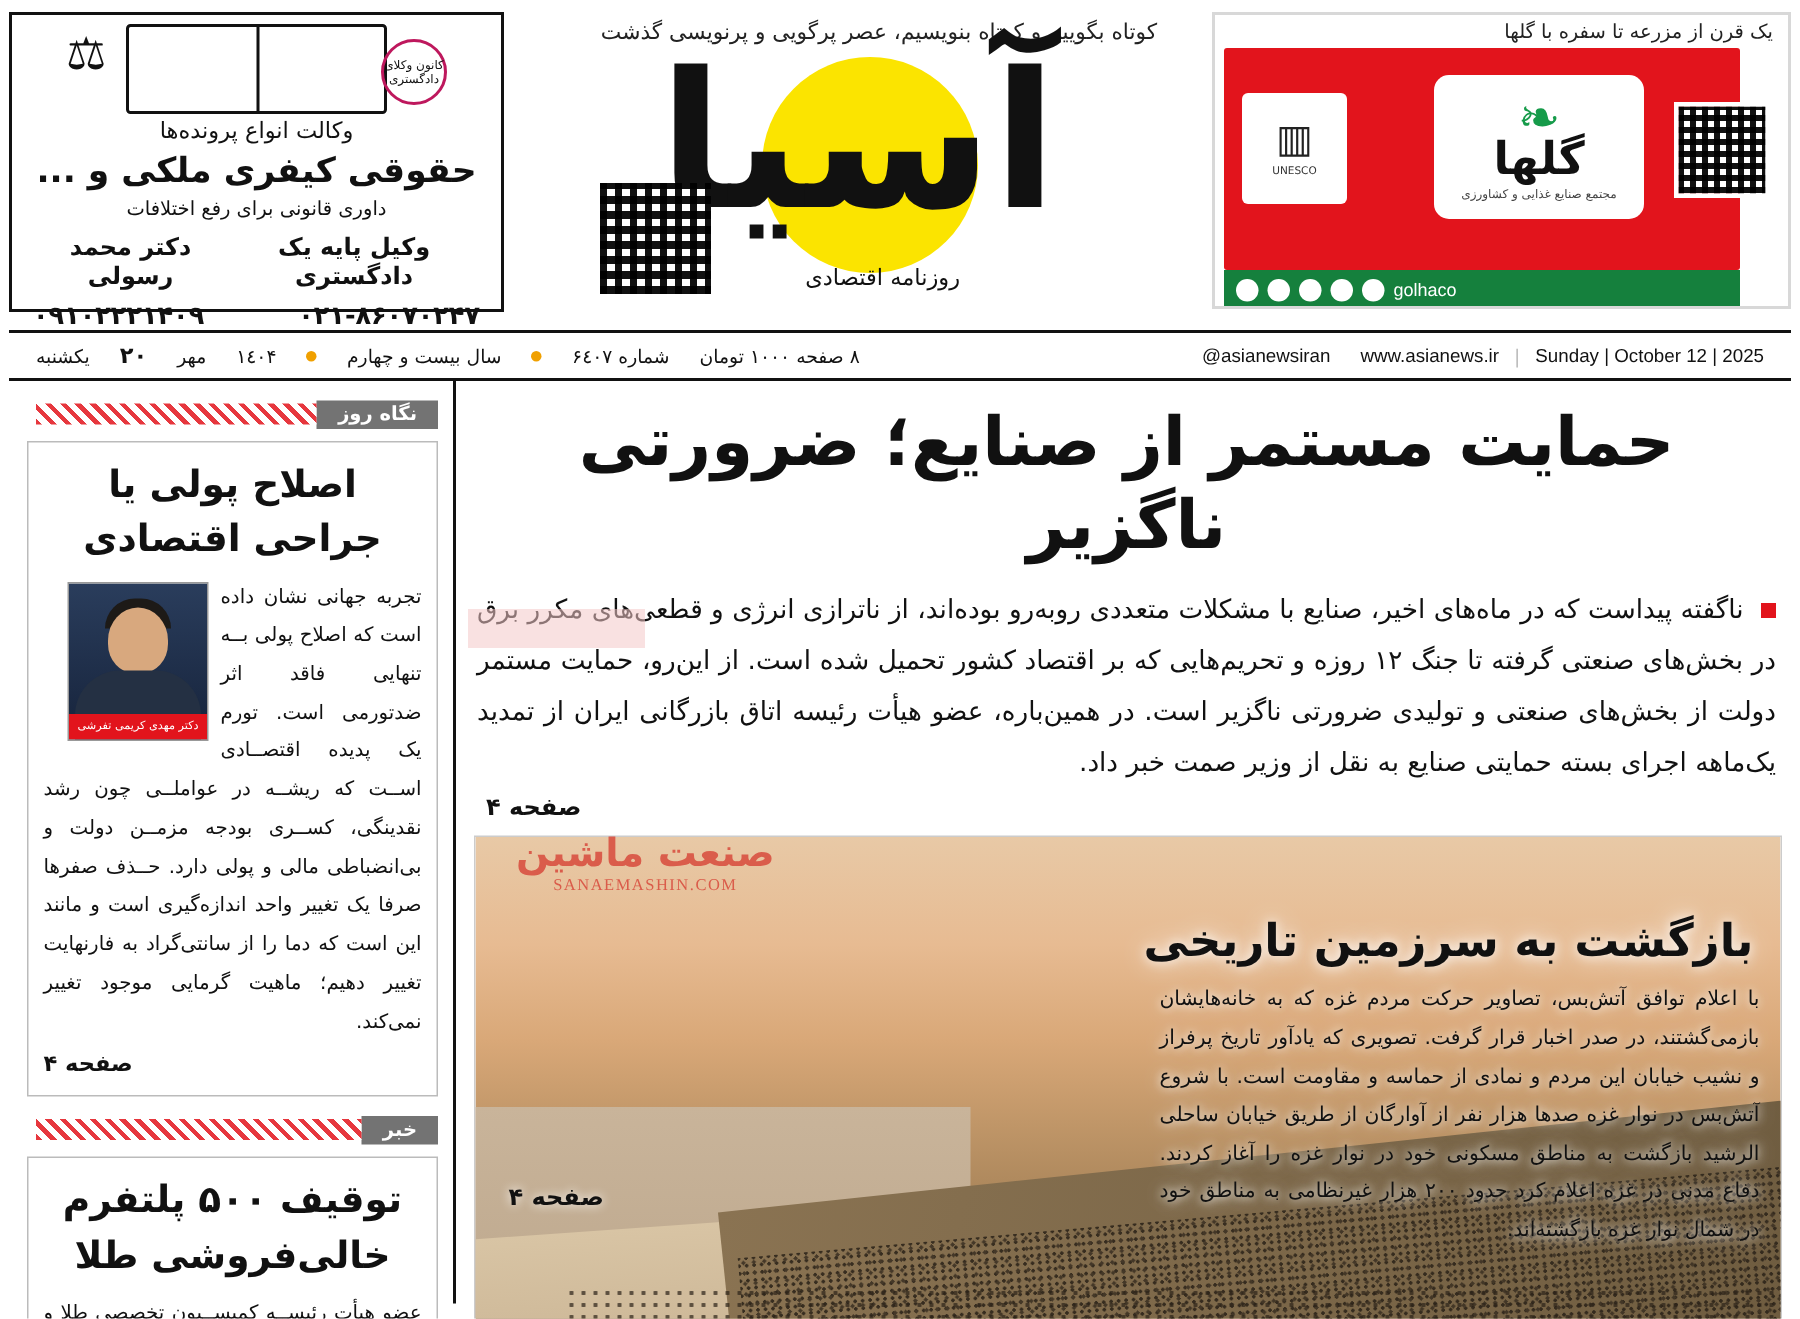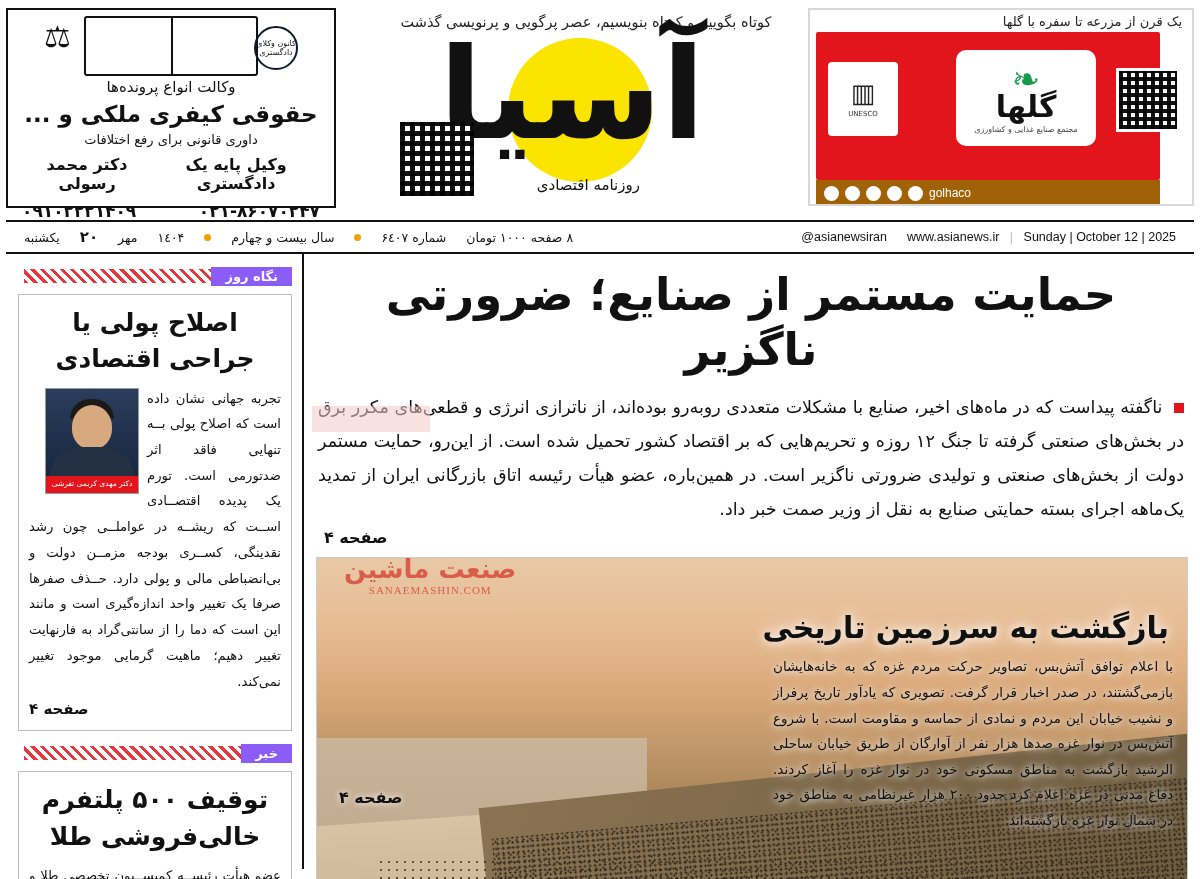--- a/index.html
+++ b/index.html
@@ -51,21 +51,21 @@
     position: absolute;
     left: 6px; top: 22px;
     width: 344px; height: 148px;
     background: #e2141c;
     border-radius: 2px;
   }
   .golha-band {
     position: absolute;
     left: 6px; top: 170px;
     width: 344px; height: 26px;
-    background: #a16207;
+    background: #15803d;
     display: flex;
     align-items: center;
     justify-content: flex-start;
     padding: 0 8px;
     box-sizing: border-box;
     gap: 6px;
     flex-direction: row-reverse;
   }
   .golha-band .soc {
     width: 15px; height: 15px;
@@ -228,21 +228,21 @@
   .ad-right .book .scale {
     position: absolute;
     left: 26px; top: 6px;
     font-size: 30px;
     line-height: 1;
   }
   .ad-right .book .seal {
     position: absolute;
     right: 26px; top: 10px;
     width: 40px; height: 40px;
-    border: 2px solid #0f172a;
+    border: 2px solid #be185d;
     border-radius: 50%;
     font-size: 8px;
     display: flex;
     align-items: center;
     justify-content: center;
   }
   .ad-right .l1 { font-size: 15px; margin-top: 2px; }
   .ad-right .l2 { font-size: 23px; font-weight: bold; margin-top: 5px; }
   .ad-right .l3 { font-size: 13px; margin-top: 5px; }
   .ad-right .row2 {
@@ -434,21 +434,21 @@
 
   
   .sec-head {
     display: flex;
     flex-direction: row;
     align-items: center;
     height: 24px;
     margin-top: 10px;
   }
   .sec-head .label {
-    background: #8b5cf6;
+    background: #737373;
     color: #fff;
     font-size: 13px;
     padding: 2px 14px;
     font-weight: bold;
   }
   .sec-head .hatch {
     flex: 1;
     height: 14px;
     background: repeating-linear-gradient(45deg,#e2141c 0 3px,#fff 3px 7px);
     margin-left: 6px;

